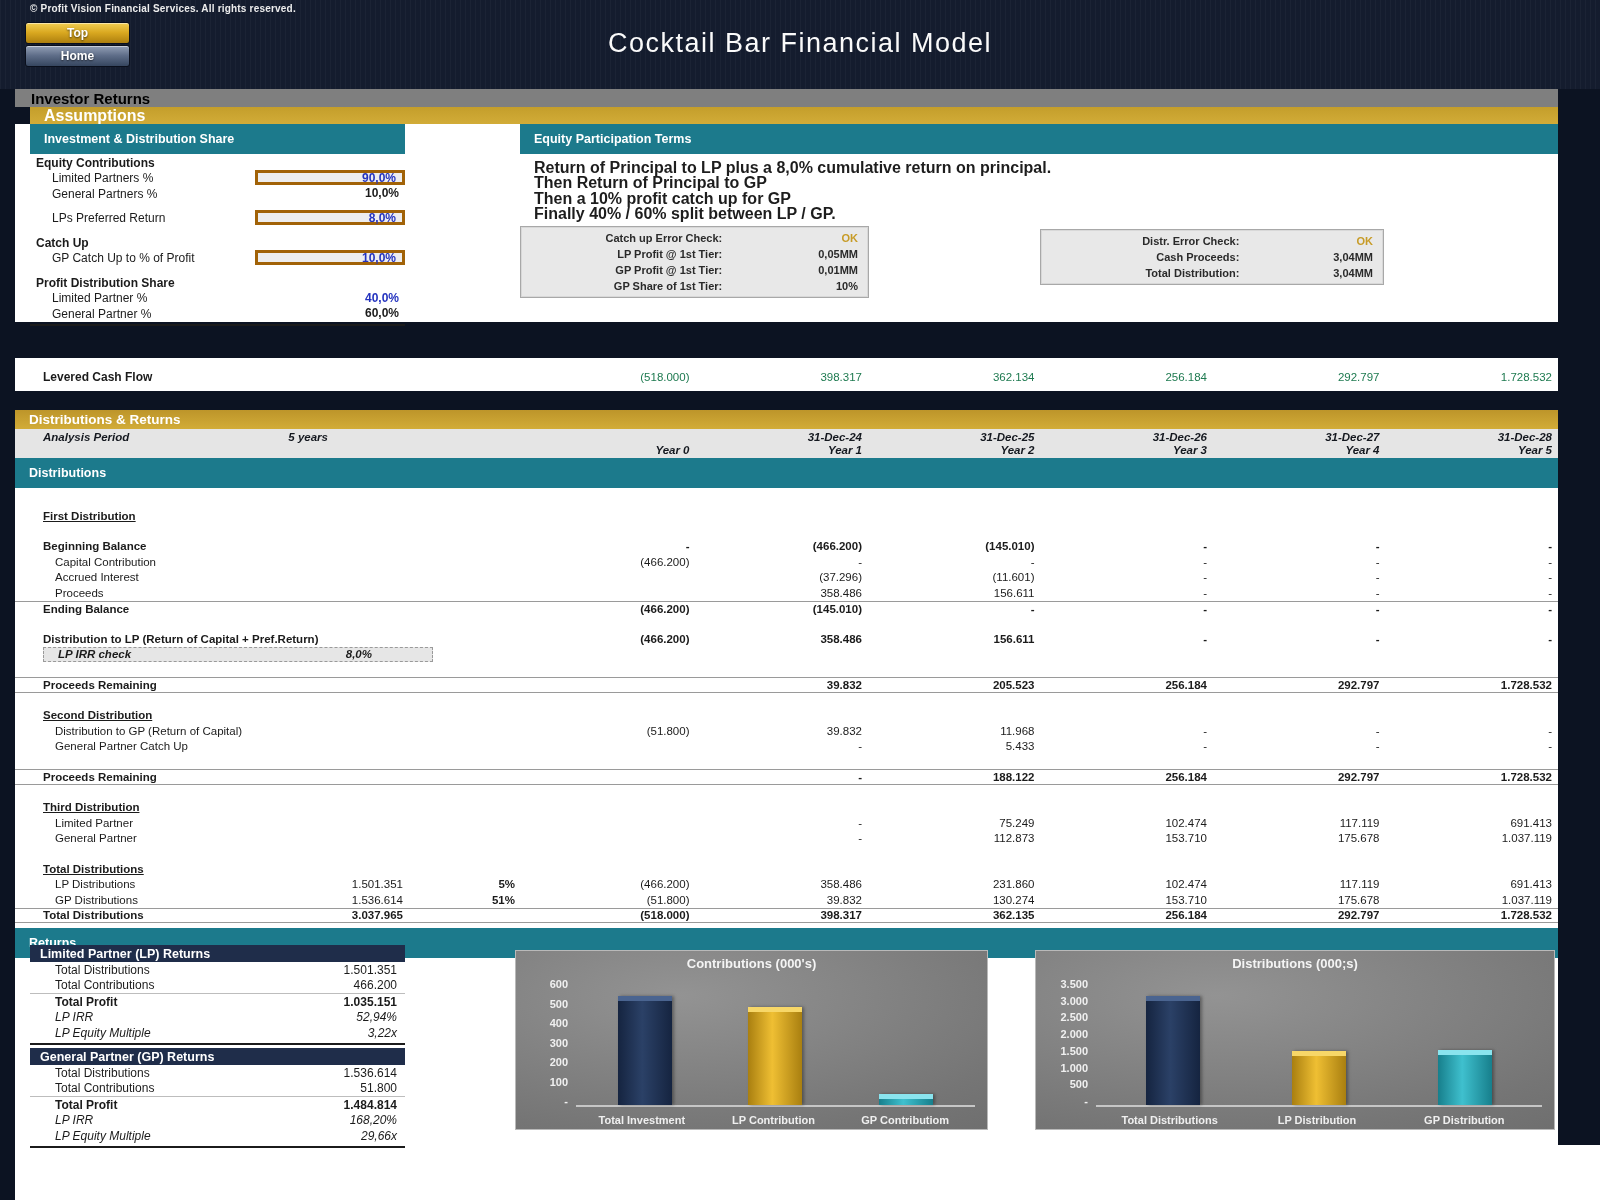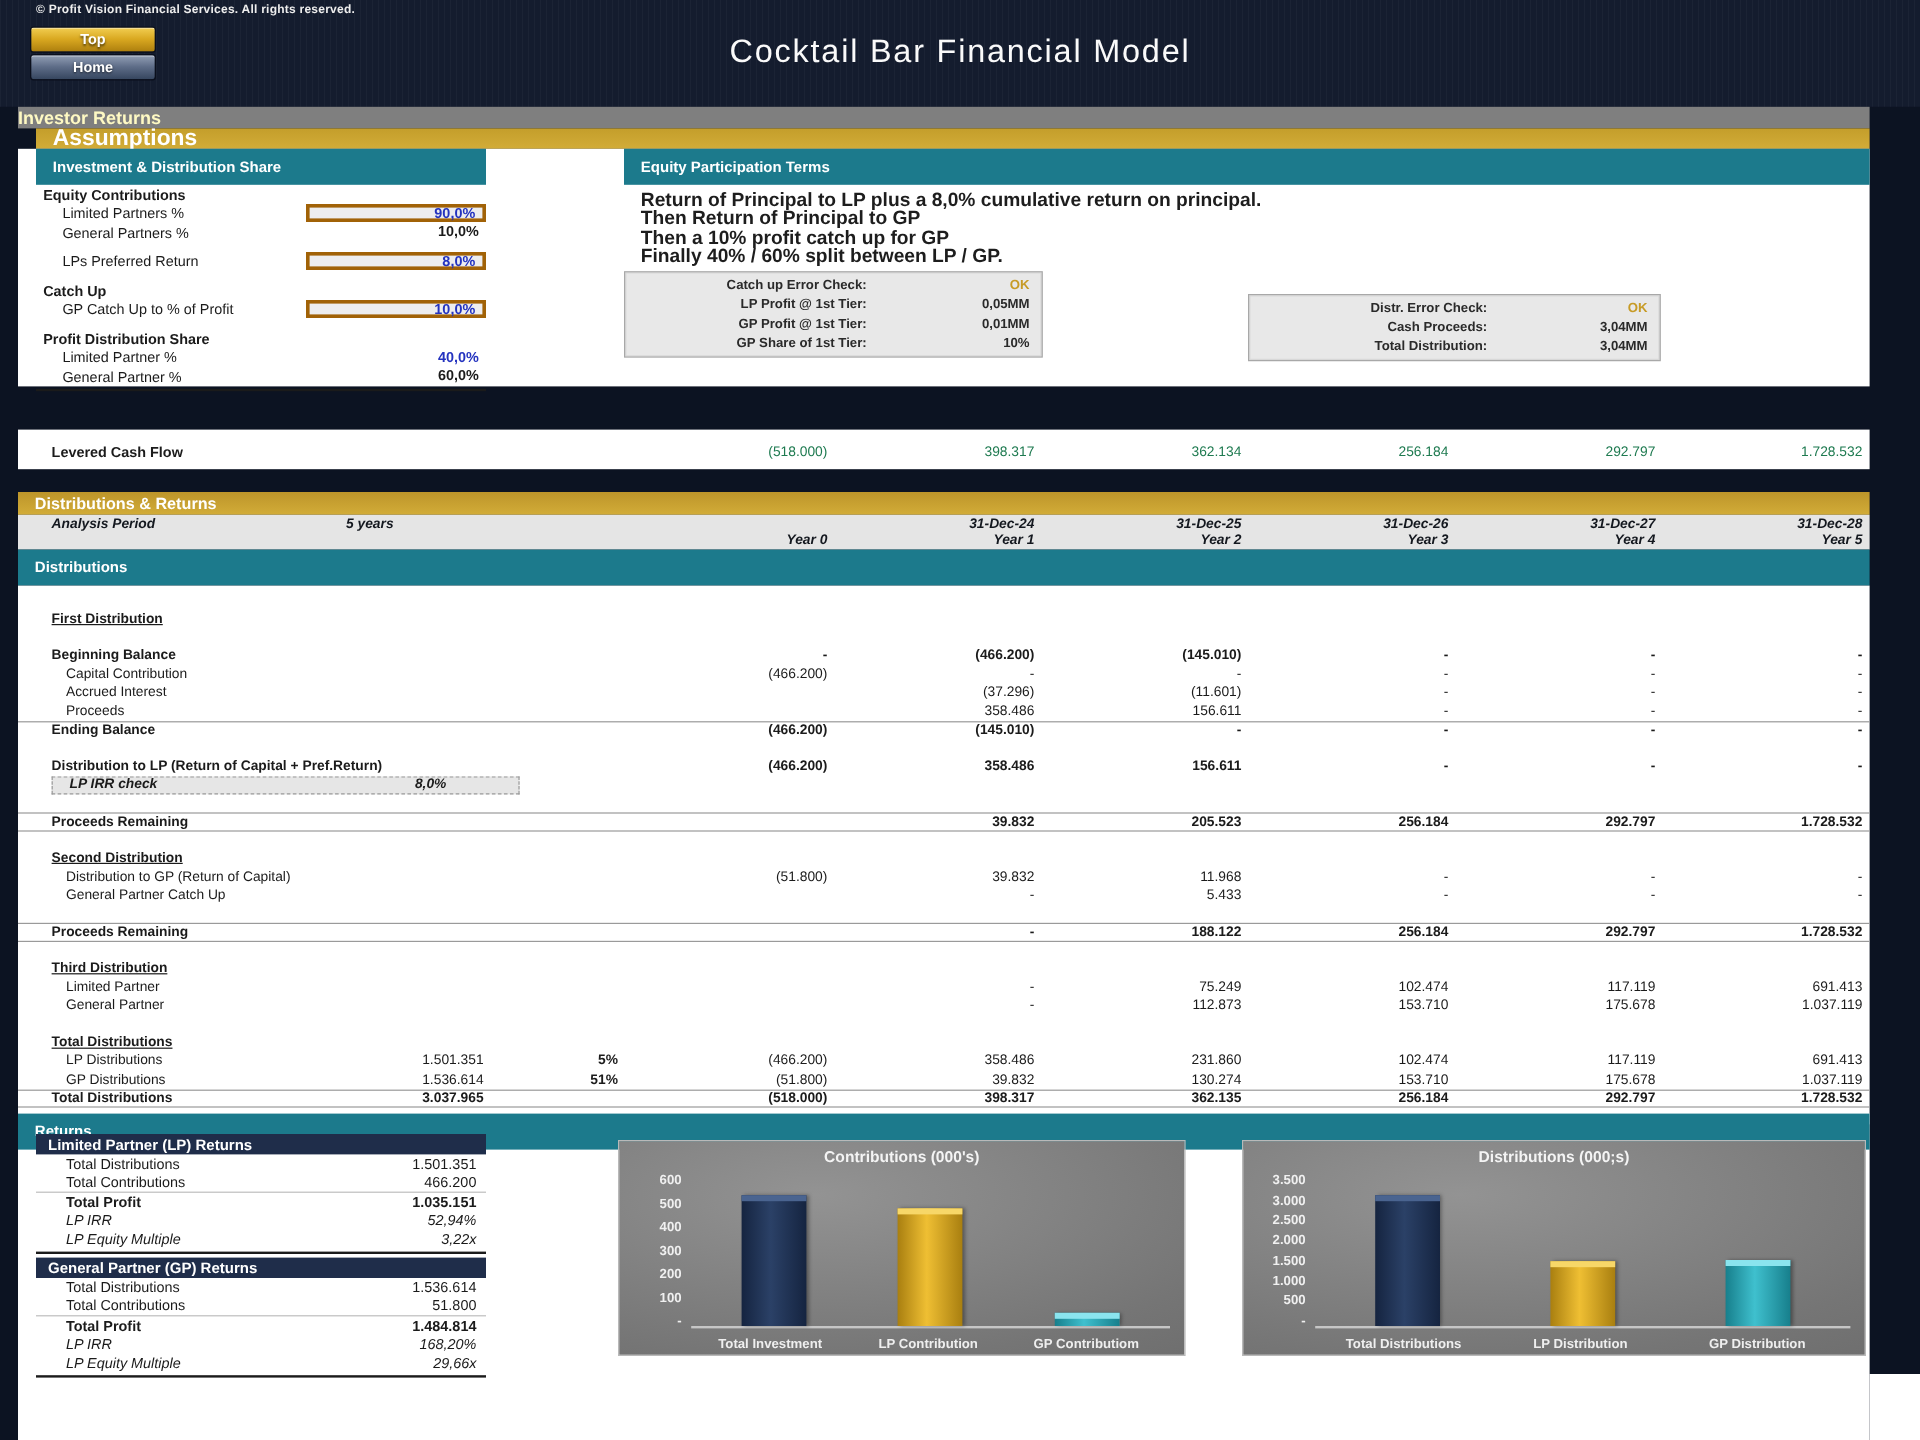--- a/index.html
+++ b/index.html
@@ -12,24 +12,24 @@
   .copyright{position:absolute;left:30px;top:3px;font-size:10px;font-weight:700;color:#EDEDED;letter-spacing:.2px;}
   .navbtn{position:absolute;left:25px;width:103px;height:20px;border-radius:3px;border:1px solid #0a0f1c;
     display:flex;align-items:center;justify-content:center;font-size:12px;font-weight:700;color:#fff;
     text-shadow:0 1px 2px rgba(0,0,0,.65);cursor:pointer;box-shadow:inset 0 1px 0 rgba(255,255,255,.5);}
   #btn-top{top:22px;background:linear-gradient(180deg,#F2CE52 0%,#D9A820 48%,#AD7F0E 100%);}
   #btn-home{top:45px;background:linear-gradient(180deg,#93A0B6 0%,#5E6D88 48%,#36465F 100%);}
   .apptitle{position:absolute;left:0;top:28px;width:1600px;text-align:center;color:#FAFAFA;
     font-size:27px;letter-spacing:1.5px;font-weight:500;}
 
   
-  .bar-gray{height:18px;background:#7F7F7F;color:#fef9c3;font-weight:700;font-size:15px;
-    display:flex;align-items:center;padding-left:0;box-sizing:border-box;}
+  .bar-gray{height:18px;background:#7F7F7F;color:#000000;font-weight:700;font-size:15px;
+    display:flex;align-items:center;padding-left:16px;box-sizing:border-box;}
   .bar-gold{height:17px;background:linear-gradient(180deg,#C49E2B,#D2AC38);color:#fff;font-weight:700;
-    font-size:19px;display:flex;align-items:center;padding-left:14px;box-sizing:border-box;}
+    font-size:16px;display:flex;align-items:center;padding-left:14px;box-sizing:border-box;}
   .bar-teal{height:30px;background:#1C7A8C;color:#fff;font-weight:700;font-size:12.5px;
     display:flex;align-items:center;padding-left:14px;box-sizing:border-box;}
 
   
   #sectionA{position:absolute;left:15px;top:89px;width:1543px;}
   .bodyA{position:relative;background:#fff;height:198px;}
   .left-panel{position:absolute;left:15px;top:0;width:375px;border-bottom:2px solid #1b1b1b;
     padding-bottom:3px;}
   .arow{display:flex;align-items:flex-end;height:15.5px;font-size:12px;color:#1b1b1b;}
   .arow.blankrow{height:9px;}
@@ -39,21 +39,21 @@
     display:flex;align-items:center;justify-content:flex-end;}
   .av.inputcell{background:#EDEDEE;border:3px solid #a16207;}
   .av.blue{color:#2433BF;}
   .right-panel{position:absolute;left:505px;top:0;width:1038px;}
   .eqlines{padding:6px 0 0 14px;}
   .eqline{font-size:16px;font-weight:700;color:#1d1d1d;height:15.5px;display:flex;align-items:center;}
   .checkbox-wrap{position:absolute;left:0;top:102px;width:1038px;}
   .checkbox{position:absolute;background:#E8E8E8;border:1px solid #A8A8A8;box-shadow:0 0 0 1px #d8d8d8 inset;
     padding:3px 0;}
   #check1{left:0;top:0;width:347px;}
-  #check2{left:520px;top:19px;width:342px;}
+  #check2{left:520px;top:3px;width:342px;}
   .chkrow{display:flex;height:16px;align-items:center;font-size:11px;font-weight:700;color:#2a2a2a;}
   .chklabel{width:58%;text-align:right;}
   .chkval{flex:1;text-align:right;padding-right:10px;}
   .chkval.ok{color:#C79B26;}
 
   
   .trow{display:grid;grid-template-columns:285px 95px 100px repeat(6,1fr);
     padding-left:28px;height:15.5px;align-items:center;font-size:11.5px;color:#1b1b1b;box-sizing:border-box;}
   .trow.b{font-weight:700;}
   .trow.spacer{height:15px;}

